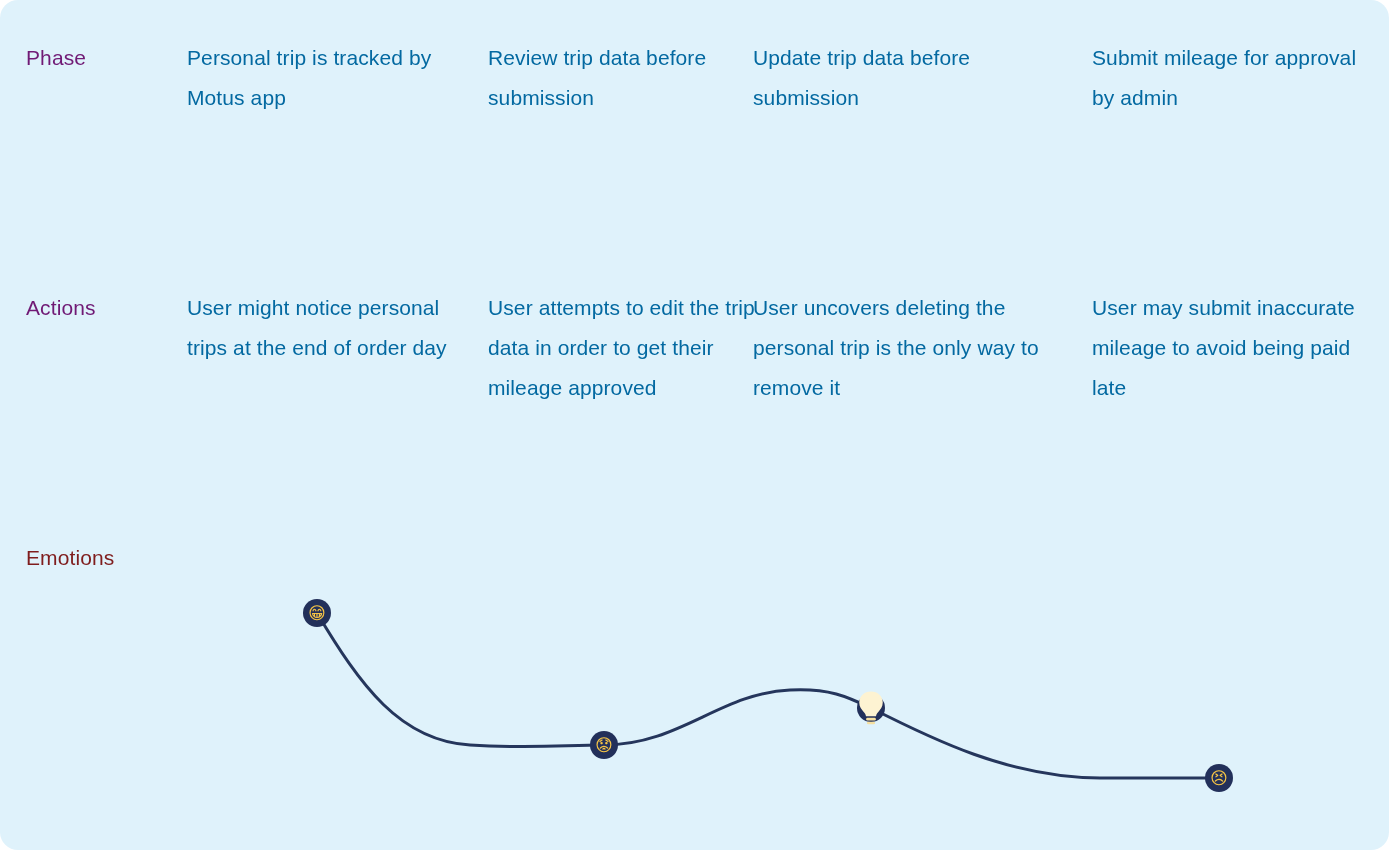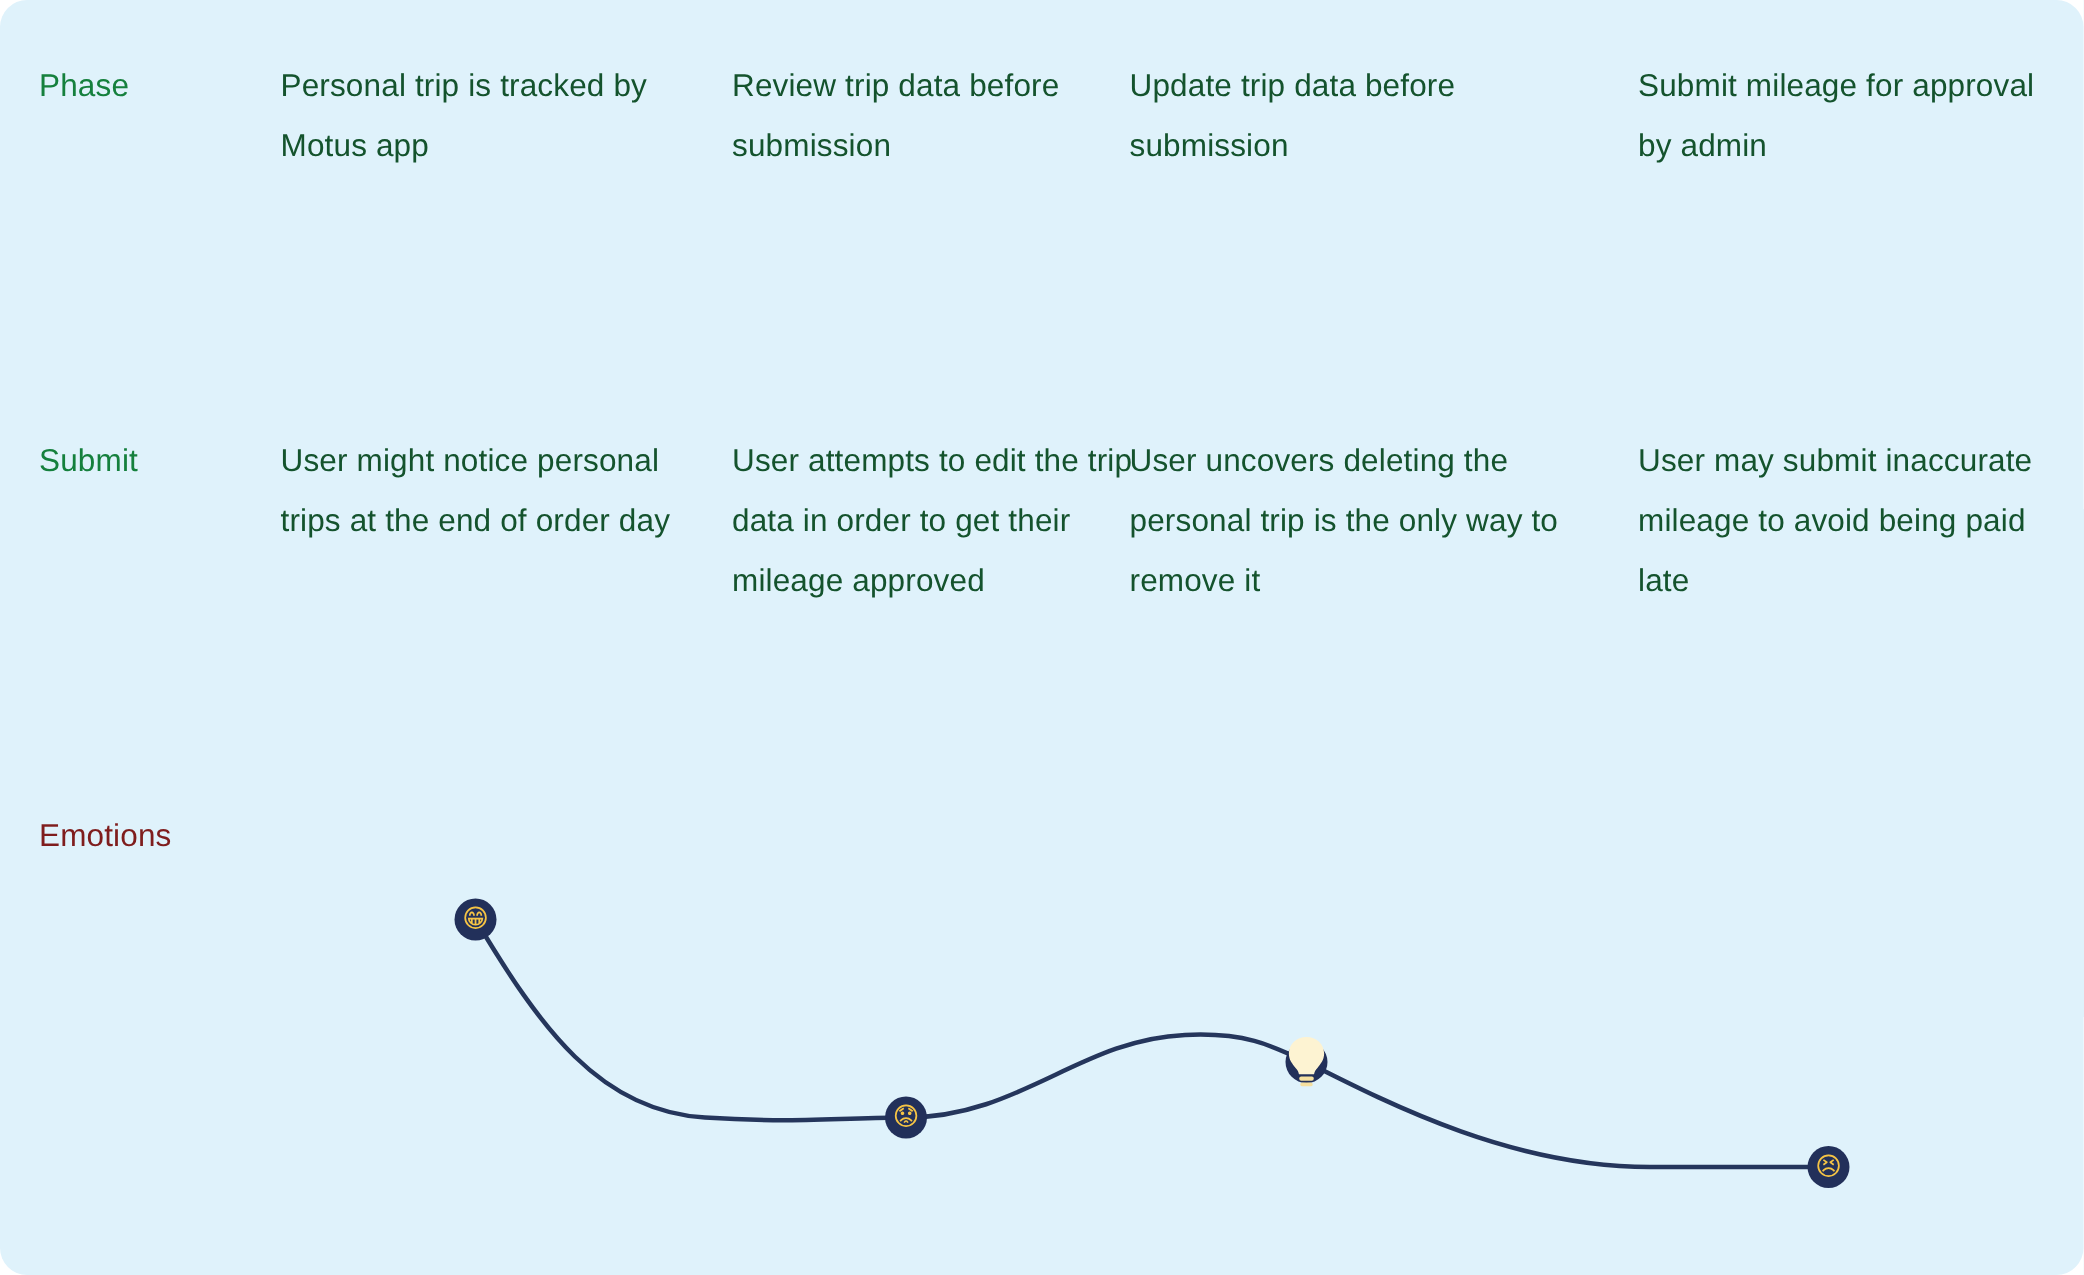--- a/index.html
+++ b/index.html
@@ -35,31 +35,31 @@
   .row-phase   { top: 38px; }
   .row-actions { top: 288px; }
 
   .row-label {
     position: absolute;
     left: 26px;
     top: 0;
     width: 150px;
     font-size: 21px;
     line-height: 40px;
-    color: #15803d;
+    color: #701a75;
     letter-spacing: .1px;
     white-space: nowrap;
   }
 
   .cell {
     position: absolute;
     top: 0;
     font-size: 21px;
     line-height: 40px;
-    color: #14532d;
+    color: #0369a1;
     letter-spacing: .1px;
   }
   
   .col-0 { left: 187px; width: 290px; }
   .col-1 { left: 488px; width: 290px; }
   .col-2 { left: 753px; width: 290px; }
   .col-3 { left: 1092px; width: 275px; }
 
   
   .row-emotions-label {
@@ -114,21 +114,21 @@
 
   <div class="row row-phase">
     <div class="row-label">Phase</div>
     <div class="cell col-0">Personal trip is tracked by Motus app</div>
     <div class="cell col-1">Review trip data before submission</div>
     <div class="cell col-2">Update trip data before submission</div>
     <div class="cell col-3">Submit mileage for approval by admin</div>
   </div>
 
   <div class="row row-actions">
-    <div class="row-label">Submit</div>
+    <div class="row-label">Actions</div>
     <div class="cell col-0">User might notice personal trips at the end of order day</div>
     <div class="cell col-1">User attempts to edit the trip data in order to get their mileage approved</div>
     <div class="cell col-2">User uncovers deleting the personal trip is the only way to remove it</div>
     <div class="cell col-3">User may submit inaccurate mileage to avoid being paid late</div>
   </div>
 
   <div class="row-emotions-label">Emotions</div>
 
   <div class="emotion-chart">
     <svg viewBox="0 0 1389 250" xmlns="http://www.w3.org/2000/svg">

